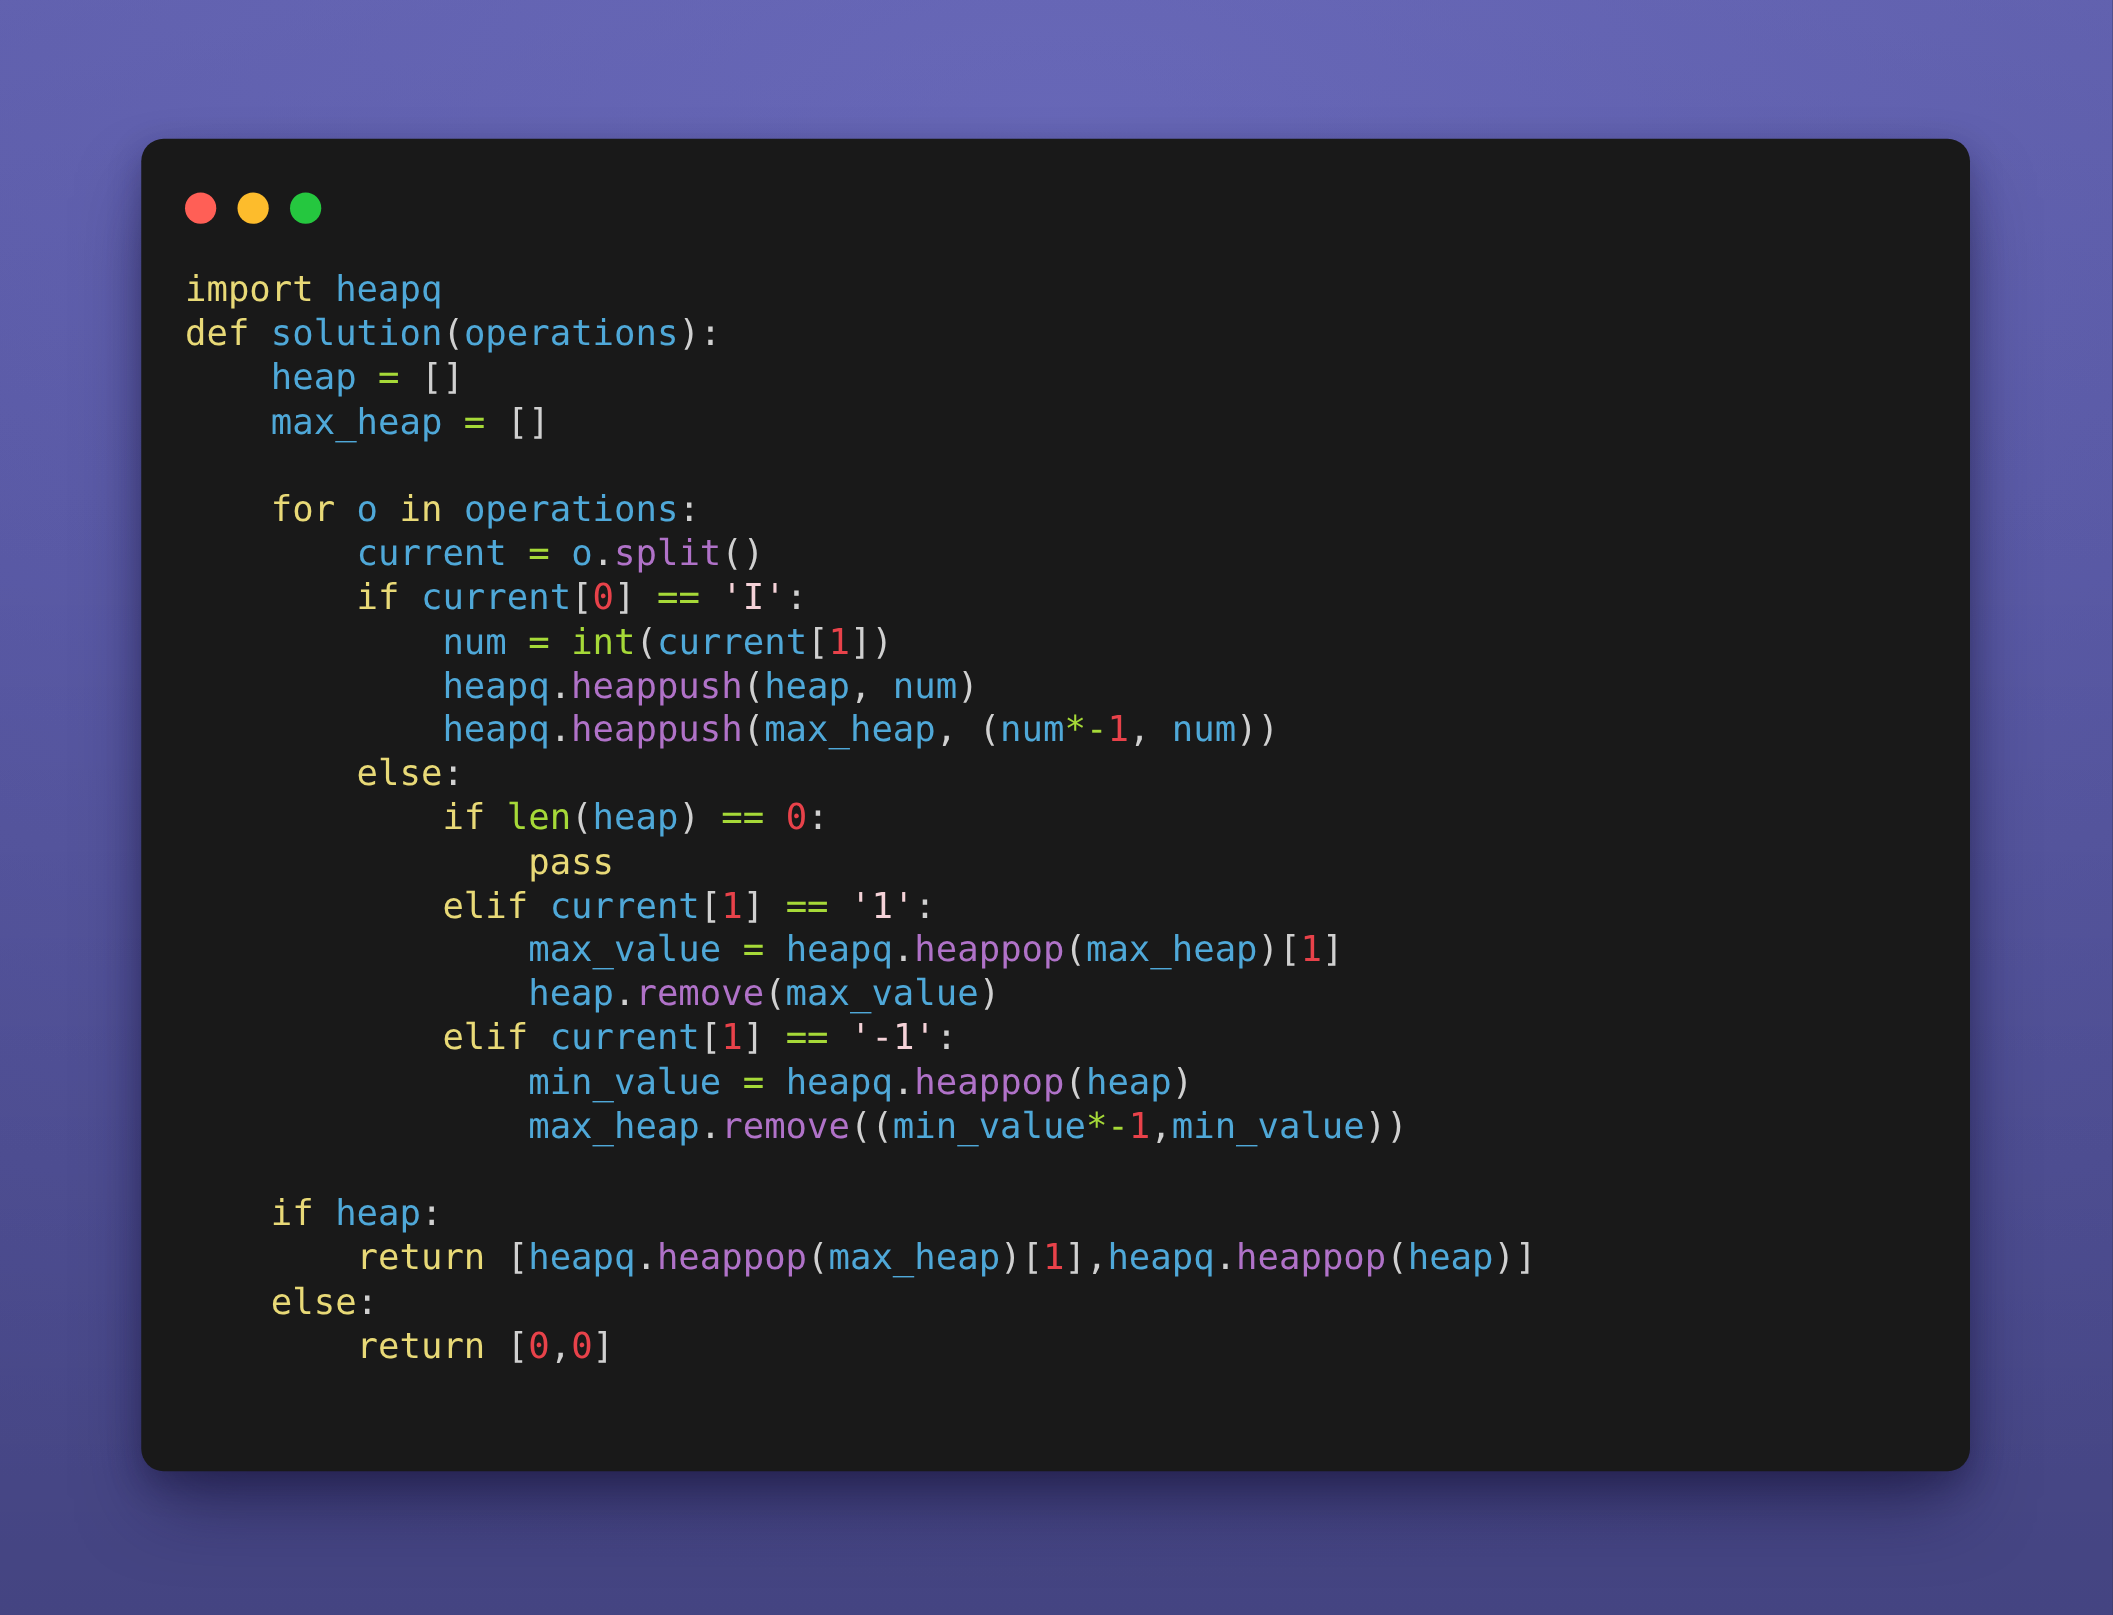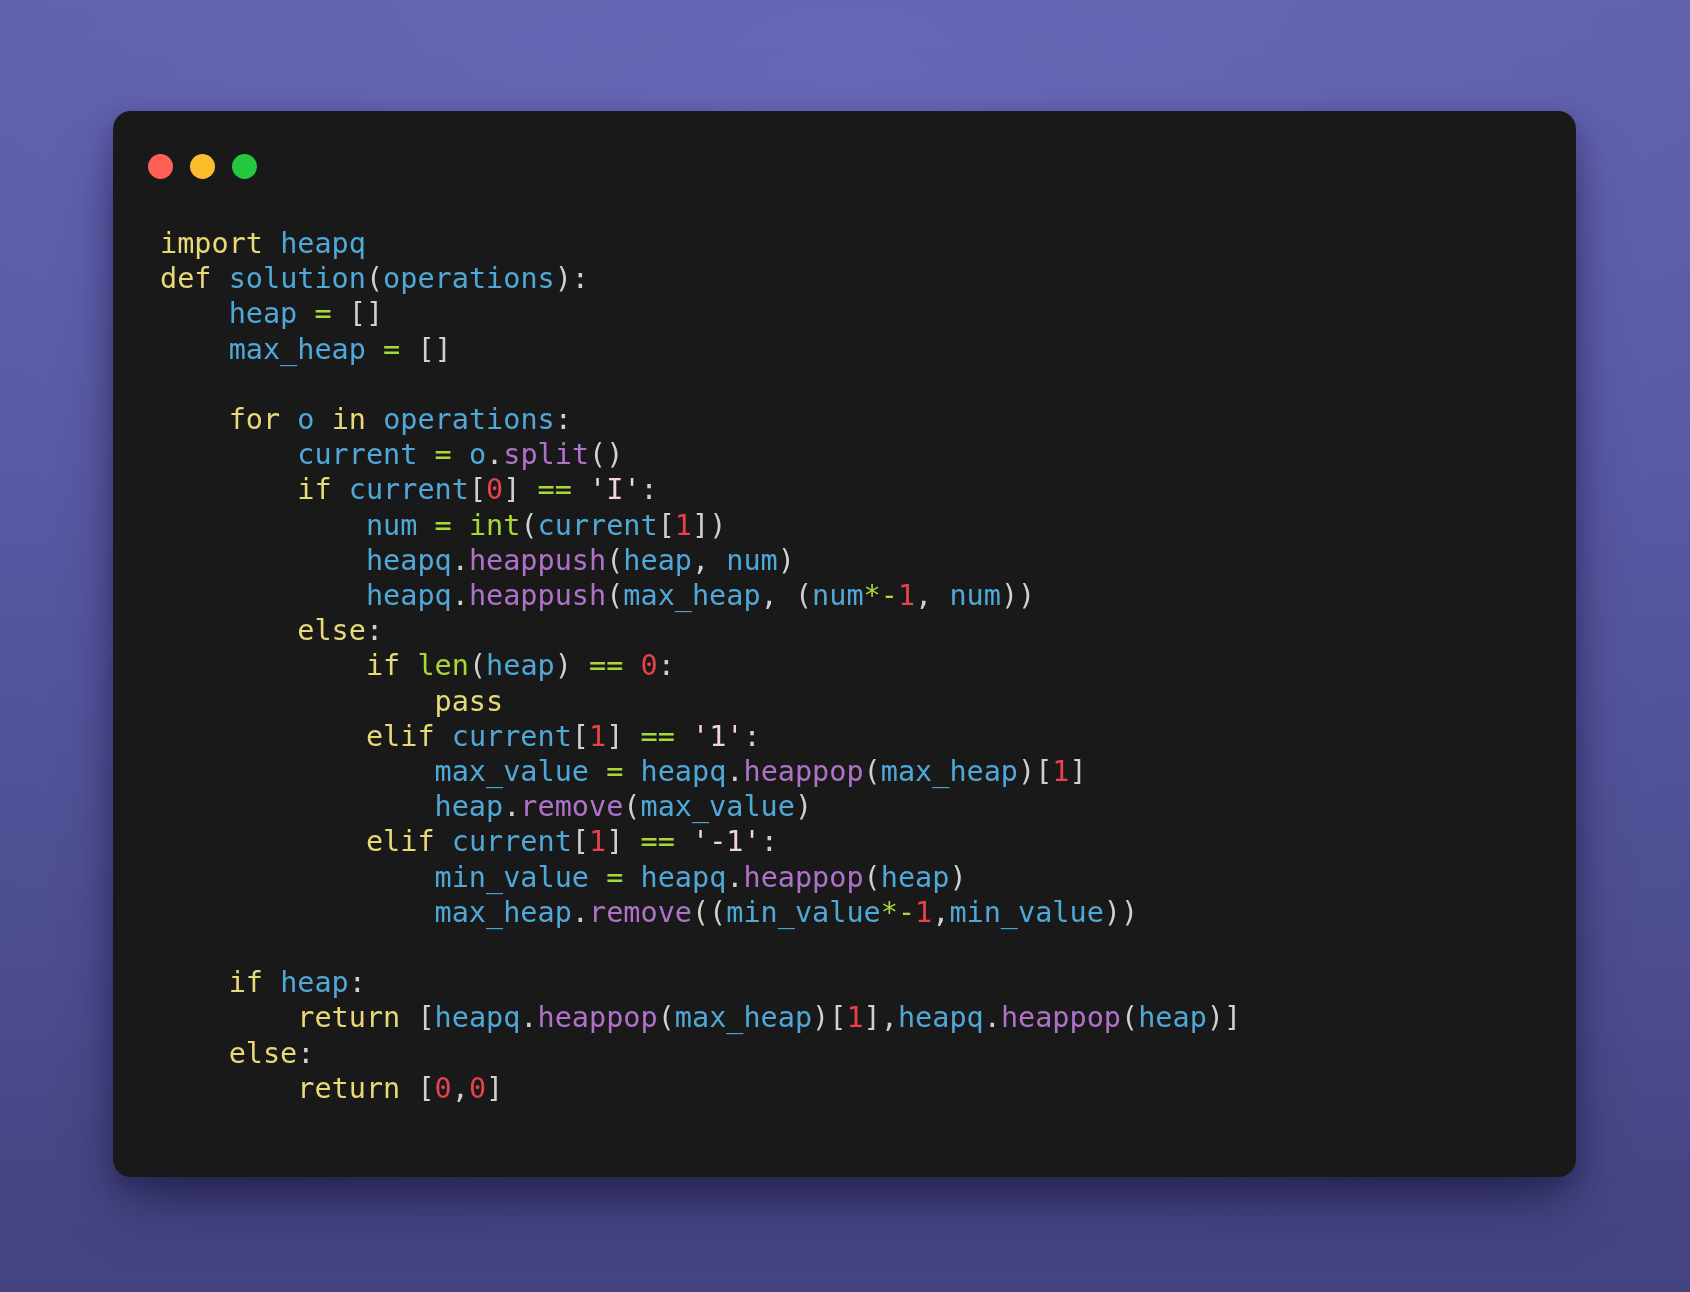--- a/index.html
+++ b/index.html
@@ -60,21 +60,21 @@
     width: 25px;
     height: 25px;
     border-radius: 50%;
     flex: 0 0 auto;
   }
   .dot.red    { background: #ff5f56; }
   .dot.yellow { background: #fdbc2c; }
   .dot.green  { background: #25c73f; }
 
   #code {
-    margin: 12px;
+    margin: 0;
     padding: 31px 0 0 35px;
     font-family: "DejaVu Sans Mono", monospace;
     font-size: 28.5px;
     line-height: 35.2px;
     letter-spacing: 0px;
     white-space: pre;
     color: #d8d8d8;
     tab-size: 4;
   }
 

